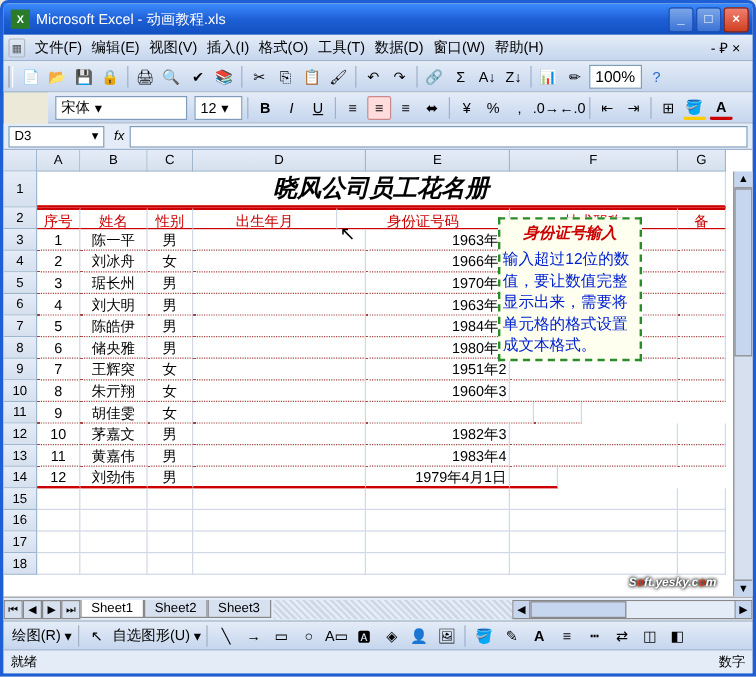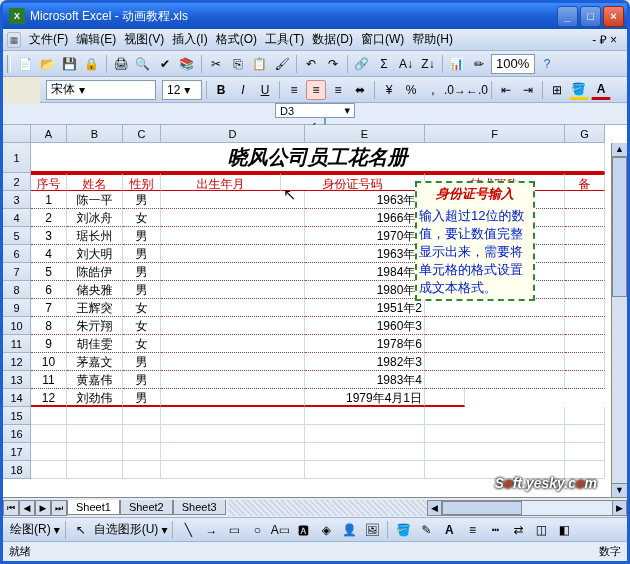--- a/index.html
+++ b/index.html
@@ -20,21 +20,21 @@
 .toolbar { height: 26px; background: linear-gradient(to bottom, #e4ecf7, #c6d6ee); display: flex; align-items: center; padding: 0 4px; gap: 2px; border-bottom: 1px solid #a0b4d0; overflow: hidden; }
 .toolbar .grip { width: 4px; height: 18px; border-left: 1px solid #99a; border-right: 1px solid #fff; margin-right: 3px; }
 .tbtn { width: 20px; height: 20px; display: flex; align-items: center; justify-content: center; font-size: 12px; cursor: pointer; border: 1px solid transparent; border-radius: 2px; }
 .tsep { width: 1px; height: 18px; background: #a0b0c8; margin: 0 2px; }
 .tfield { height: 20px; background: #fff; border: 1px solid #7f9db9; padding: 0 4px; font-size: 13px; display: flex; align-items: center; }
 .tdrop { width: 14px; text-align: center; cursor: pointer; }
 
 .formatbar { height: 26px; background: linear-gradient(to bottom, #e4ecf7, #c6d6ee); display: flex; align-items: center; padding: 0 4px; gap: 2px; border-bottom: 1px solid #a0b4d0; margin-left: 37px; }
 .ffield { height: 20px; background: #fff; border: 1px solid #7f9db9; padding: 0 4px; font-size: 12px; display: flex; align-items: center; }
 
-.formulabar { height: 22px; background: #e4ecf7; display: flex; align-items: center; border-bottom: 1px solid #a0b4d0; padding: 0 4px; flex-direction: column; }
+.formulabar { height: 22px; background: #e4ecf7; display: flex; align-items: center; border-bottom: 1px solid #a0b4d0; padding: 0 4px; }
 .namebox { width: 80px; height: 18px; background: #fff; border: 1px solid #7f9db9; padding: 0 4px; font-size: 11px; display: flex; align-items: center; }
 .fxarea { display: flex; align-items: center; margin-left: 8px; flex: 1; }
 .fxbtn { font-style: italic; font-size: 11px; margin-right: 4px; }
 .fxinput { flex: 1; height: 18px; background: #fff; border: 1px solid #7f9db9; }
 
 .grid-area { flex: 1; background: #fff; position: relative; overflow: hidden; }
 .cols { display: flex; height: 18px; }
 .rowhdr { width: 28px; background: linear-gradient(to bottom, #e4ecf7, #d6e0ee); border: 1px solid #9eb6ce; border-top: none; border-left: none; text-align: center; font-size: 11px; line-height: 18px; }
 .colhdr { background: linear-gradient(to bottom, #e4ecf7, #d6e0ee); border: 1px solid #9eb6ce; border-top: none; border-left: none; text-align: center; font-size: 11px; line-height: 18px; }
 .row { display: flex; height: 18px; }
@@ -46,21 +46,21 @@
 .data-row .cell { border-bottom: 1px dotted #a44; }
 .last-row .cell { border-bottom: 2px solid #c00 !important; }
 
 .w-a { width: 36px; } .w-b { width: 56px; } .w-c { width: 38px; }
 .w-d { width: 144px; } .w-e { width: 120px; } .w-f { width: 140px; } .w-g { width: 40px; }
 
 .callout { position: absolute; left: 412px; top: 56px; width: 120px; border: 2px dashed #2a8c2a; background: #fffff0; padding: 2px; font-size: 13px; line-height: 18px; z-index: 10; }
 .callout .ct { color: #c00; font-weight: bold; text-align: center; margin-bottom: 4px; font-style: italic; }
 .callout .cb { color: #0020d0; }
 
-.watermark { position: absolute; right: 30px; bottom: 6px; font-size: 14px; color: #fff; text-shadow: 0 0 3px #000, 0 0 3px #000; font-style: italic; font-weight: bold; text-align: center; }
+.watermark { position: absolute; right: 30px; bottom: 6px; font-size: 10px; color: #fff; text-shadow: 0 0 3px #000, 0 0 3px #000; font-style: italic; font-weight: bold; text-align: center; }
 .watermark .o { color: #e04020; }
 
 .sheet-tabs { height: 20px; background: #e4ecf7; display: flex; align-items: center; border-top: 1px solid #888; font-size: 11px; }
 .sheet-tabs .nav { display: flex; }
 .sheet-tabs .nbtn { width: 16px; height: 16px; border: 1px solid #888; background: #d6e0ee; text-align: center; font-size: 9px; line-height: 14px; cursor: pointer; }
 .tab { padding: 1px 8px; background: #fff; border: 1px solid #888; border-top: none; cursor: pointer; }
 .tab.inactive { background: #d6e0ee; }
 .tabs-rest { flex: 1; background: repeating-linear-gradient(45deg, #d0d7e5, #d0d7e5 2px, #e4ecf7 2px, #e4ecf7 4px); height: 16px; margin-left: 2px; }
 .hscroll { width: 200px; height: 16px; background: #d6e0ee; border: 1px solid #888; display: flex; }
 .hsbtn { width: 14px; background: #c6d6ee; border-right: 1px solid #888; text-align: center; font-size: 9px; line-height: 14px; }
@@ -298,21 +298,20 @@
           <div class="cell w-e right">1960年3</div>
           <div class="cell w-f"></div>
           <div class="cell w-g"></div>
         </div>
         <div class="row data-row">
           <div class="rowhdr">11</div>
           <div class="cell w-a">9</div>
           <div class="cell w-b">胡佳雯</div>
           <div class="cell w-c">女</div>
           <div class="cell w-d"></div>
-          <div class="cell w-e right">1978年6</div>
           <div class="cell w-f"></div>
           <div class="cell w-g"></div>
         </div>
         <div class="row data-row">
           <div class="rowhdr">12</div>
           <div class="cell w-a">10</div>
           <div class="cell w-b">茅嘉文</div>
           <div class="cell w-c">男</div>
           <div class="cell w-d"></div>
           <div class="cell w-e right">1982年3</div>

